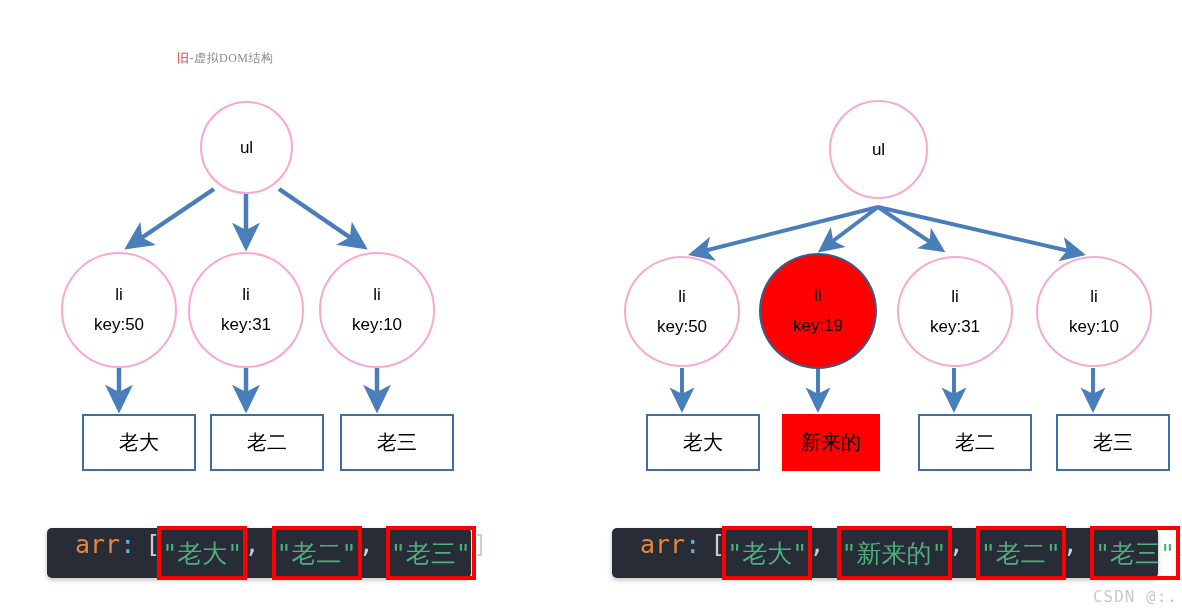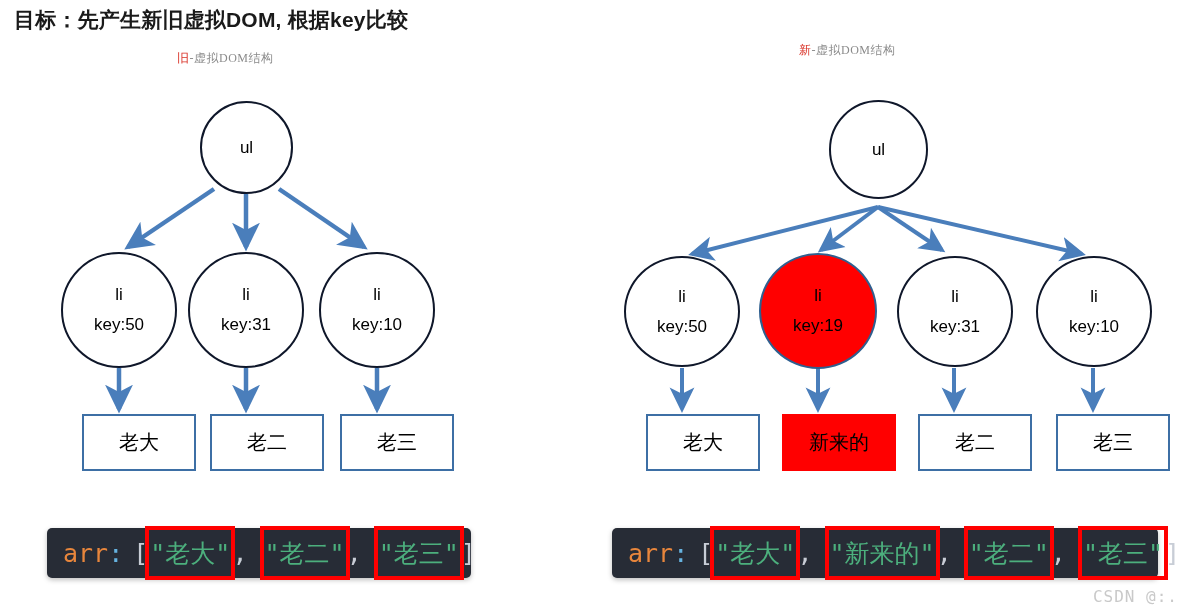--- a/index.html
+++ b/index.html
@@ -48,21 +48,21 @@
     width: 1182px;
     height: 610px;
     overflow: visible;
     pointer-events: none;
   }
 
   
   .node-circle {
     position: absolute;
     box-sizing: border-box;
-    border: 2px solid #0f172a;
+    border: 2px solid #f9a8d4;
     border-radius: 50%;
     background: #ffffff;
     display: flex;
     flex-direction: column;
     align-items: center;
     justify-content: center;
     line-height: 1.28;
     color: #000000;
     font-size: 17px;
   }
@@ -100,22 +100,21 @@
     box-shadow: 0 2px 5px rgba(0,0,0,0.25);
     display: flex;
     align-items: center;
     font-family: "DejaVu Sans Mono", "Liberation Mono", monospace;
     font-size: 25px;
     white-space: nowrap;
     overflow: visible;
   }
   .code-inner {
     display: flex;
-    align-items: center;
-    padding-left: 16px;
+    padding-left: 28px;
   }
   .tok-var   { color: #e8863c; }
   .tok-colon { color: #66b3e0; margin-right: 10px; }
   .tok-brk   { color: #c8cdd6; }
   .tok-str   { color: #4caf7d; }
   .tok-comma { color: #c8cdd6; }
   .hl {
     position: relative;
     display: inline-block;
     outline: 4px solid #ff0000;
@@ -132,21 +131,20 @@
     color: #c9c9c9;
     letter-spacing: 1px;
     font-family: "DejaVu Sans Mono", monospace;
   }
 </style>
 </head>
 <body>
 
 <div id="root">
 
-  <div class="abs" id="main-title">目标：先产生新旧虚拟DOM, 根据key比较</div>
 
   <svg class="edge-layer" viewBox="0 0 1182 610">
     <defs>
       <marker id="ah" markerWidth="7" markerHeight="7" refX="5.4" refY="3.5" orient="auto" markerUnits="strokeWidth">
         <path d="M0,0.4 L6.4,3.5 L0,6.6 L1.6,3.5 Z" fill="#4a7ebb"></path>
       </marker>
     </defs>
 
     <g stroke="#4a7ebb" stroke-width="4.5" fill="none" marker-end="url(#ah)">
       <line x1="214" y1="189" x2="128" y2="247"></line>
@@ -199,23 +197,20 @@
       <span class="tok-var">arr</span><span class="tok-colon">:</span><span class="tok-brk">[</span><span class="hl hl-pad">
           <span class="tok-str">"老大"</span>
         </span><span class="tok-comma">,</span>&nbsp;<span class="hl hl-pad">
           <span class="tok-str">"老二"</span>
         </span><span class="tok-comma">,</span>&nbsp;<span class="hl hl-pad">
           <span class="tok-str">"老三"</span>
         </span><span class="tok-brk">]</span>
     </div>
   </div>
 
-  <div class="abs panel-caption" style="left:799px; top:42px;">
-    <span class="accent">新</span><span>-虚拟DOM结构</span>
-  </div>
 
   <div class="node-circle" style="left:829px; top:100px; width:99px; height:99px;">
     <span class="tag">ul</span>
   </div>
 
   <div class="node-circle" style="left:624px; top:256px; width:116px; height:111px;">
     <span class="tag">li</span>
     <span class="key">key:50</span>
   </div>
   <div class="node-circle red" style="left:759px; top:253px; width:118px; height:116px;">
@@ -225,21 +220,21 @@
   <div class="node-circle" style="left:897px; top:256px; width:116px; height:111px;">
     <span class="tag">li</span>
     <span class="key">key:31</span>
   </div>
   <div class="node-circle" style="left:1036px; top:256px; width:116px; height:111px;">
     <span class="tag">li</span>
     <span class="key">key:10</span>
   </div>
 
   <div class="leaf-box" style="left:626px; top:414px; width:114px; height:57px;">老大</div>
-  <div class="leaf-box red" style="left:762px; top:414px; width:114px; height:57px;">新来的</div>
+  <div class="leaf-box red" style="left:762px; top:414px; width:98px; height:57px;">新来的</div>
   <div class="leaf-box" style="left:898px; top:414px; width:114px; height:57px;">老二</div>
   <div class="leaf-box" style="left:1036px; top:414px; width:114px; height:57px;">老三</div>
 
   <div class="code-strip" style="left:612px; top:528px; width:546px; height:50px;">
     <div class="code-inner">
       <span class="tok-var">arr</span><span class="tok-colon">:</span><span class="tok-brk">[</span><span class="hl hl-pad">
           <span class="tok-str">"老大"</span>
         </span><span class="tok-comma">,</span>&nbsp;<span class="hl hl-pad">
           <span class="tok-str">"新来的"</span>
         </span><span class="tok-comma">,</span>&nbsp;<span class="hl hl-pad">

